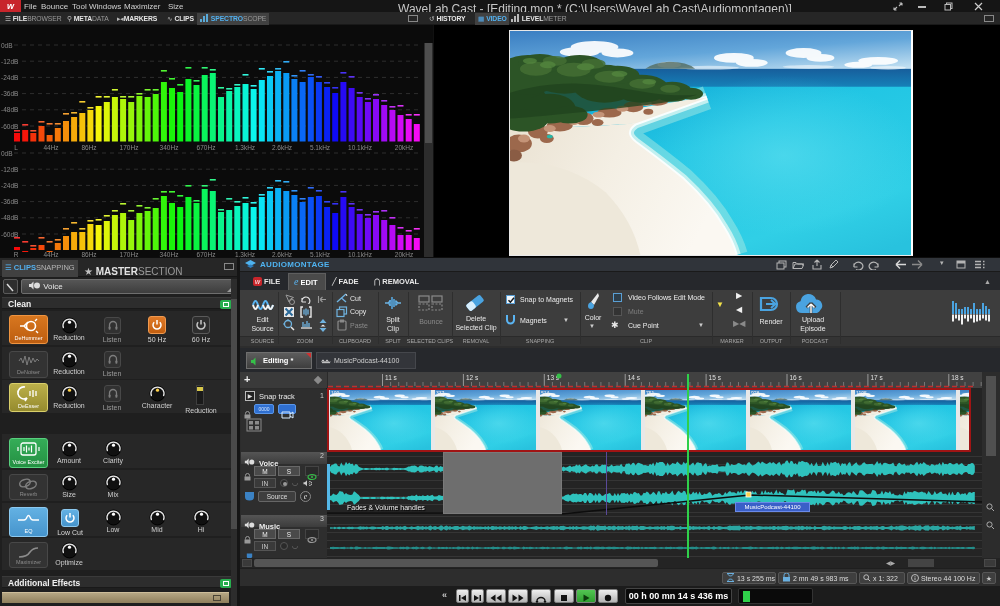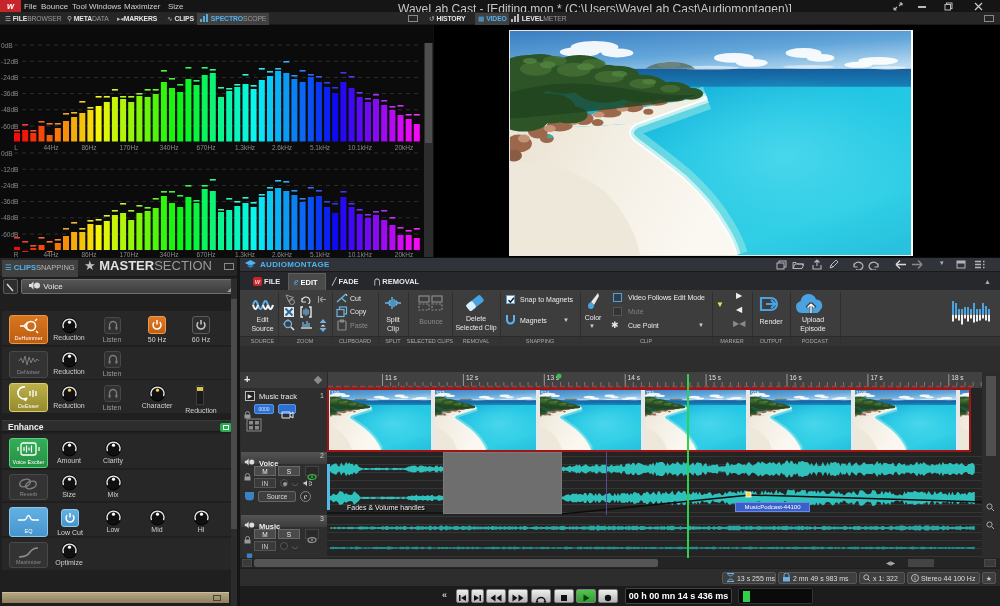--- a/index.html
+++ b/index.html
@@ -414,32 +414,39 @@
 <ellipse cx="40" cy="106" rx="3" ry="1.8" fill="#27b8a8"></ellipse>
 </g>
 </defs>
       <use href="#beach"></use>
     </svg>
 </div>
 <div class="abs" style="left:0;top:258px;width:1000px;height:348px;background:#1d1d1d"></div>
 <div class="abs" style="left:0;top:258px;width:240px;height:348px;background:#1f1f1f">
 <div class="abs" style="left:0;top:0;width:240px;height:19px;background:#262626;border-bottom:1px solid #161616">
 <div class="abs" style="left:2px;top:2px;width:76px;height:17px;background:#414141;font-size:7.5px;line-height:15px;white-space:nowrap"><span style="color:#53b1f0;padding-left:3px">☰</span> <b style="color:#53b1f0">CLIPS</b><span style="color:#b5b5b5">SNAPPING</span></div>
-<div class="abs" style="left:82px;top:0;width:72px;height:17px;font-size:13px;line-height:15px;white-space:nowrap"><span style="color:#c0c0c0;padding-left:2px">★</span> <b style="color:#e2e2e2">MASTER</b><span style="color:#9a9a9a">SECTION</span></div>
+<div class="abs" style="left:82px;top:6px;width:72px;height:17px;font-size:10px;line-height:15px;white-space:nowrap"><span style="color:#c0c0c0;padding-left:2px">★</span> <b style="color:#e2e2e2">MASTER</b><span style="color:#9a9a9a">SECTION</span></div>
 <div class="abs" style="left:224px;top:5px;width:10px;height:7px;border:1px solid #888"></div>
 </div>
 <div class="abs" style="left:3px;top:21px;width:15px;height:15px;background:#2e2e2e;border:1px solid #5a5a5a;border-radius:2px"><svg width="13" height="13">
         <line x1="3" y1="3" x2="9" y2="10" stroke="#ddd" stroke-width="1.5"></line>
       </svg></div>
 <div class="abs" style="left:21px;top:21px;width:215px;height:15px;background:linear-gradient(#565656,#3d3d3d);border:1px solid #6e6e6e;border-radius:2px;font-size:8px;color:#e8e8e8;line-height:14px"><span style="padding-left:6px"><svg width="13" height="9" viewBox="0 0 13 9" style="vertical-align:-1px">
           <path d="M1 3 h2 l2.5-2.5 v8 L3 6 H1 Z" fill="#ddd"></path>
           <circle cx="9" cy="4.5" r="3" fill="#ddd"></circle>
         </svg></span> Voice<svg style="position:absolute;right:1px;bottom:1px" width="7" height="7">
         <path d="M7 0 L7 7 L0 7 Z" fill="#999"></path>
       </svg></div>
+<div class="abs" style="left:2px;top:39px;width:234px;height:12px;background:#2d2d2d;border-top:1px solid #3a3a3a;border-bottom:1px solid #191919">
+      <b style="font-size:8.5px;color:#f0f0f0;padding-left:6px;line-height:12px;display:block">Clean</b>
+      <div class="abs" style="right:4px;top:1.5px;width:12px;height:9px;background:#27ae4e;border-radius:2px">
+        <div class="abs" style="left:3px;top:2px;width:6px;height:5px;background:#fff"></div>
+        <div class="abs" style="left:4px;top:3px;width:4px;height:3px;background:#27ae4e"></div>
+      </div>
+    </div>
 <div class="abs" style="left:2px;top:53px;width:234px;height:34px;background:#272727"></div>
 <div class="abs" style="left:2px;top:89px;width:234px;height:32px;background:#272727"></div>
 <div class="abs" style="left:2px;top:122px;width:234px;height:33px;background:#272727"></div>
 <div style="position:absolute;left:9px;top:57px;width:39px;height:29px;background:linear-gradient(#d8771f,#bc5d10);border:1px solid #ef9440;border-radius:3px"></div>
     <svg class="abs" style="left:17px;top:60px" width="24" height="16" viewBox="0 0 24 16">
       <path d="M7 8 L11 4 M7 8 L11 12 M7 8 H3" stroke="#fff" stroke-width="1.6" fill="none"></path>
       <circle cx="14" cy="8" r="4.5" fill="none" stroke="#fff" stroke-width="1.6"></circle>
       <path d="M18 3 l2 -2 M19 13 l2 2" stroke="#fff" stroke-width="1.4"></path>
     </svg>
     <div style="position:absolute;left:9px;top:77px;width:39px;text-align:center;font-size:5.5px;color:#fff;overflow:hidden;white-space:nowrap">DeHummer</div>
@@ -508,27 +515,20 @@
 <svg style="position:absolute;left:148.5px;top:126.5px" width="17.0" height="17.0">
       <circle cx="8.5" cy="8.5" r="7.5" fill="#101010" stroke="#000" stroke-width="1"></circle>
       <path d="M 2.5 11.125 A 6.525 6.525 0 1 1 14.5 11.125" fill="none" stroke="#e8e8e8" stroke-width="1.3"></path>
       <circle cx="8.5" cy="5.125" r="1.6" fill="#ffd24a"></circle>
     </svg>
     <div style="position:absolute;left:127px;top:144.0px;width:60px;text-align:center;font-size:7px;color:#cfcfcf">Character</div>
 <div class="abs" style="left:196px;top:127px;width:8px;height:20px;background:#1a1a1a;border:1px solid #3e3e3e">
       <div class="abs" style="left:0px;top:1px;width:6px;height:4px;background:#d8c84a"></div>
     </div>
 <div class="abs" style="left:171px;top:149px;width:60px;text-align:center;font-size:7px;color:#cfcfcf">Reduction</div>
-<div class="abs" style="left:2px;top:162px;width:234px;height:12px;background:#2d2d2d;border-top:1px solid #3a3a3a;border-bottom:1px solid #191919">
-      <b style="font-size:8.5px;color:#f0f0f0;padding-left:6px;line-height:12px;display:block">Enhance</b>
-      <div class="abs" style="right:4px;top:1.5px;width:12px;height:9px;background:#27ae4e;border-radius:2px">
-        <div class="abs" style="left:3px;top:2px;width:6px;height:5px;background:#fff"></div>
-        <div class="abs" style="left:4px;top:3px;width:4px;height:3px;background:#27ae4e"></div>
-      </div>
-    </div>
 <div class="abs" style="left:2px;top:176px;width:234px;height:34px;background:#272727"></div>
 <div class="abs" style="left:2px;top:212px;width:234px;height:31px;background:#272727"></div>
 <div class="abs" style="left:2px;top:245px;width:234px;height:33px;background:#272727"></div>
 <div class="abs" style="left:2px;top:280px;width:234px;height:32px;background:#272727"></div>
 <div style="position:absolute;left:9px;top:180px;width:39px;height:30px;background:linear-gradient(#35ad58,#249042);border:1px solid #58d07e;border-radius:3px"></div>
     <svg class="abs" style="left:16px;top:184px" width="25" height="14" viewBox="0 0 25 14">
       <rect x="5" y="1" width="15" height="12" rx="2" fill="none" stroke="#fff" stroke-width="1.3"></rect>
       <path d="M8 5 v4 M10.5 3.5 v7 M13 5.5 v3 M15.5 3.5 v7 M2 5 v4 M23 5 v4" stroke="#fff" stroke-width="1.2"></path>
     </svg>
     <div style="position:absolute;left:9px;top:201px;width:39px;text-align:center;font-size:5.5px;color:#fff;overflow:hidden;white-space:nowrap">Voice Exciter</div>
@@ -595,20 +595,27 @@
     <svg class="abs" style="left:17px;top:288px" width="23" height="13" viewBox="0 0 23 13">
       <path d="M2 11 q8 0 11 -5 q3 -4 8 -4" fill="none" stroke="#8d8d8d" stroke-width="1.6"></path>
     </svg>
     <div style="position:absolute;left:9px;top:301px;width:39px;text-align:center;font-size:5.5px;color:#8d8d8d;overflow:hidden;white-space:nowrap">Maximizer</div>
 <svg style="position:absolute;left:60.5px;top:283.5px" width="17.0" height="17.0">
       <circle cx="8.5" cy="8.5" r="7.5" fill="#101010" stroke="#000" stroke-width="1"></circle>
       <path d="M 2.5 11.125 A 6.525 6.525 0 1 1 14.5 11.125" fill="none" stroke="#e8e8e8" stroke-width="1.3"></path>
       <circle cx="8.5" cy="5.125" r="1.6" fill="#fff"></circle>
     </svg>
     <div style="position:absolute;left:39px;top:301.0px;width:60px;text-align:center;font-size:7px;color:#cfcfcf">Optimize</div>
+<div class="abs" style="left:2px;top:318px;width:234px;height:12px;background:#2d2d2d;border-top:1px solid #3a3a3a;border-bottom:1px solid #191919">
+      <b style="font-size:8.5px;color:#f0f0f0;padding-left:6px;line-height:12px;display:block">Additional Effects</b>
+      <div class="abs" style="right:4px;top:1.5px;width:12px;height:9px;background:#27ae4e;border-radius:2px">
+        <div class="abs" style="left:3px;top:2px;width:6px;height:5px;background:#fff"></div>
+        <div class="abs" style="left:4px;top:3px;width:4px;height:3px;background:#27ae4e"></div>
+      </div>
+    </div>
 <div class="abs" style="left:2px;top:334px;width:227px;height:11px;background:linear-gradient(#b5a683,#8f7f5c);border-top:1px solid #cdbd9a">
       <div class="abs" style="right:8px;top:2px;width:8px;height:6px;border:1px solid #4a4436"></div>
     </div>
 <div class="abs" style="left:231px;top:21px;width:6px;height:327px;background:#2c2c2c">
       <div class="abs" style="left:0;top:20px;width:6px;height:230px;background:#4a4a4a"></div>
     </div>
 </div>
 <div class="abs" style="left:240px;top:258px;width:760px;height:348px;background:#2d2d2d">
 <div class="abs" style="left:0;top:0;width:760px;height:14px;background:#30343a;border-bottom:1px solid #1a1a1a">
 <svg class="abs" style="left:5px;top:2px" width="11" height="10" viewBox="0 0 11 10">
@@ -812,20 +819,29 @@
         <rect x="24" y="16.5" width="2" height="7" fill="#f2f2f2"></rect>
         <rect x="27" y="11" width="2" height="5" fill="#4aa3e0"></rect>
         <rect x="27" y="16.5" width="2" height="6" fill="#f2f2f2"></rect>
         <rect x="30" y="5" width="2" height="11" fill="#4aa3e0"></rect>
         <rect x="30" y="16.5" width="2" height="4" fill="#f2f2f2"></rect>
         <rect x="33" y="8" width="2" height="8" fill="#4aa3e0"></rect>
         <rect x="33" y="16.5" width="2" height="6" fill="#f2f2f2"></rect>
         <rect x="36" y="11" width="2" height="5" fill="#4aa3e0"></rect>
         <rect x="36" y="16.5" width="2" height="7" fill="#f2f2f2"></rect>
       </svg>
+</div>
+<div class="abs" style="left:0;top:90px;width:760px;height:24px;background:#26282c">
+<div class="abs" style="left:6px;top:4px;width:66px;height:17px;background:linear-gradient(#5d5d5d,#3e3e3e);border:1px solid #6e6e6e;font-size:7.5px;line-height:16px;color:#fff"><svg style="position:absolute;left:3px;top:4px" width="9" height="9" viewBox="0 0 9 9">
+          <path d="M1 3 h2 l2.5 -2.5 v8 L3 6 H1 Z" fill="#35c048"></path>
+        </svg><b style="padding-left:16px">Editing *</b><div class="abs" style="right:0;top:0;width:0;height:0;border-left:5px solid transparent;border-top:5px solid #d03030"></div></div>
+<div class="abs" style="left:76px;top:4px;width:100px;height:17px;background:#33353a;border:1px solid #45474c;font-size:7px;line-height:16px;color:#cfcfcf"><svg style="position:absolute;left:4px;top:4px" width="10" height="9" viewBox="0 0 10 9">
+          <path d="M1 4.5 Q2 1 3 4.5 T5 4.5 T7 4.5 T9 4.5" stroke="#ddd" fill="none" stroke-width="1"></path>
+          <path d="M1 4.5 Q2 8 3 4.5 M5 4.5 Q6 8 7 4.5" stroke="#ddd" fill="none" stroke-width="1"></path>
+        </svg><span style="padding-left:17px">MusicPodcast-44100</span></div>
 </div>
 <div class="abs" style="left:0;top:114px;width:760px;height:16px;background:#3a3a3a">
 <div class="abs" style="left:4px;top:1px;font-size:11px;color:#eee;font-weight:bold">+</div>
 <div class="abs" style="left:75px;top:5px;width:6px;height:6px;background:#8a8a8a;transform:rotate(45deg)"></div>
 <div class="abs" style="left:87px;top:0;width:673px;height:16px;background:#414141;border-left:1px solid #2a2a2a">
 <svg width="673" height="16">
           <rect x="54.0" y="2" width="1" height="12" fill="#999"></rect>
           <text x="57.0" y="8" font-size="6.5" fill="#e0e0e0" font-family="Liberation Sans">11 s</text>
           <rect x="62.1" y="10" width="1" height="4" fill="#777"></rect>
           <rect x="70.2" y="10" width="1" height="4" fill="#777"></rect>
@@ -917,21 +933,21 @@
           <circle cx="231" cy="4" r="2.5" fill="#35c048"></circle>
         </svg>
 </div>
     </div>
 <div class="abs" style="left:0;top:130px;width:760px;height:170px;background:#242424"></div>
 <div class="abs" style="left:0;top:130px;width:87px;height:170px;background:#2c2c2c;border-right:1px solid #1a1a1a"></div>
 <div class="abs" style="left:1px;top:131px;width:86px;height:63px;background:#2e2e2e">
 <div class="abs" style="left:4px;top:2px;width:10px;height:10px;border:1px solid #bbb;background:#222">
         <div style="font-size:6px;color:#ddd;line-height:9px;text-align:center">▶</div>
       </div>
-<div class="abs" style="left:18px;top:3px;font-size:7.5px;color:#e8e8e8">Music track</div>
+<div class="abs" style="left:18px;top:3px;font-size:7.5px;color:#e8e8e8">Snap track</div>
 <div class="abs" style="left:79px;top:3px;font-size:7px;color:#ccc">1</div>
 <div class="abs" style="left:3px;top:16px"><svg width="7" height="8" viewBox="0 0 7 8">
           <path d="M1.5 3.5 V2.5 a2 2 0 0 1 4 0 V3.5" fill="none" stroke="#999"></path>
           <rect x="0.5" y="3.5" width="6" height="4" fill="#999"></rect>
         </svg></div>
 <div class="abs" style="left:13px;top:15px;width:20px;height:10px;background:#2f6fd0;border:1px solid #5a96e8;border-radius:2px">
         <div style="font-size:5px;color:#cfe4ff;text-align:center;line-height:9px">0000</div>
       </div>
 <div class="abs" style="left:37px;top:15px;width:18px;height:10px;background:#2f6fd0;border:1px solid #5a96e8;border-radius:2px"><svg width="16" height="8" viewBox="0 0 16 8">
           <path d="M3 1 h8 v6 h-8 z M11 3 l3 -2 v6 l-3 -2" fill="none" stroke="#d8ecff" stroke-width="1"></path>

